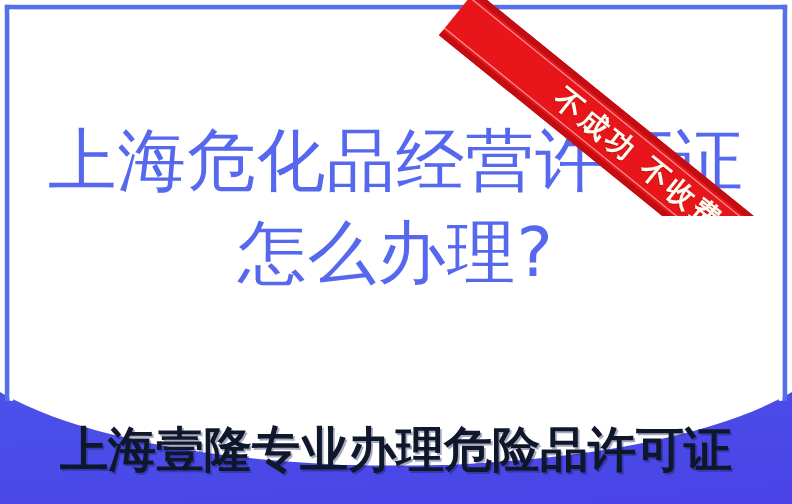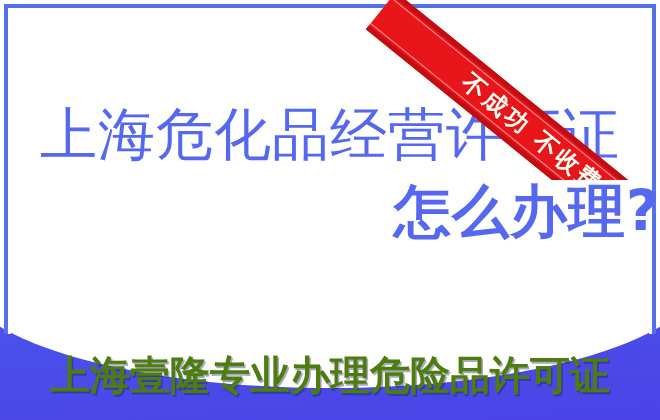--- a/index.html
+++ b/index.html
@@ -94,33 +94,32 @@
     line-height: 76px;
     letter-spacing: 1px;
     font-weight: 400;
     white-space: nowrap;
   }
   .headline .line2 {
     display: block;
     font-size: 57px;
     line-height: 78px;
     letter-spacing: 1px;
-    font-weight: 700;
-    white-space: nowrap;
-    text-align: right;
+    font-weight: 400;
+    white-space: nowrap;
   }
 
   
   .tagline {
     position: absolute;
     left: 0;
     top: 349px;
     width: 660px;
     text-align: center;
-    color: #4d7c0f;
+    color: #0f172a;
     font-size: 40px;
     line-height: 52px;
     font-weight: bold;
     letter-spacing: 0px;
     white-space: nowrap;
     text-shadow: 1.5px 2px 0 rgba(25,25,90,0.38);
     z-index: 7;
     user-select: none;
   }
 

